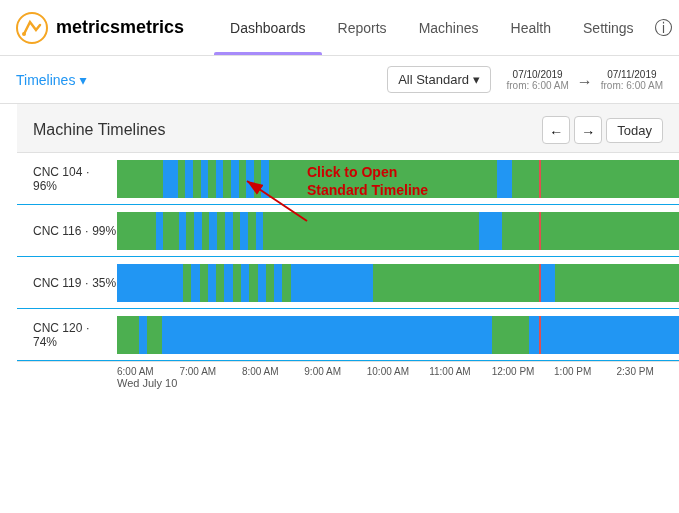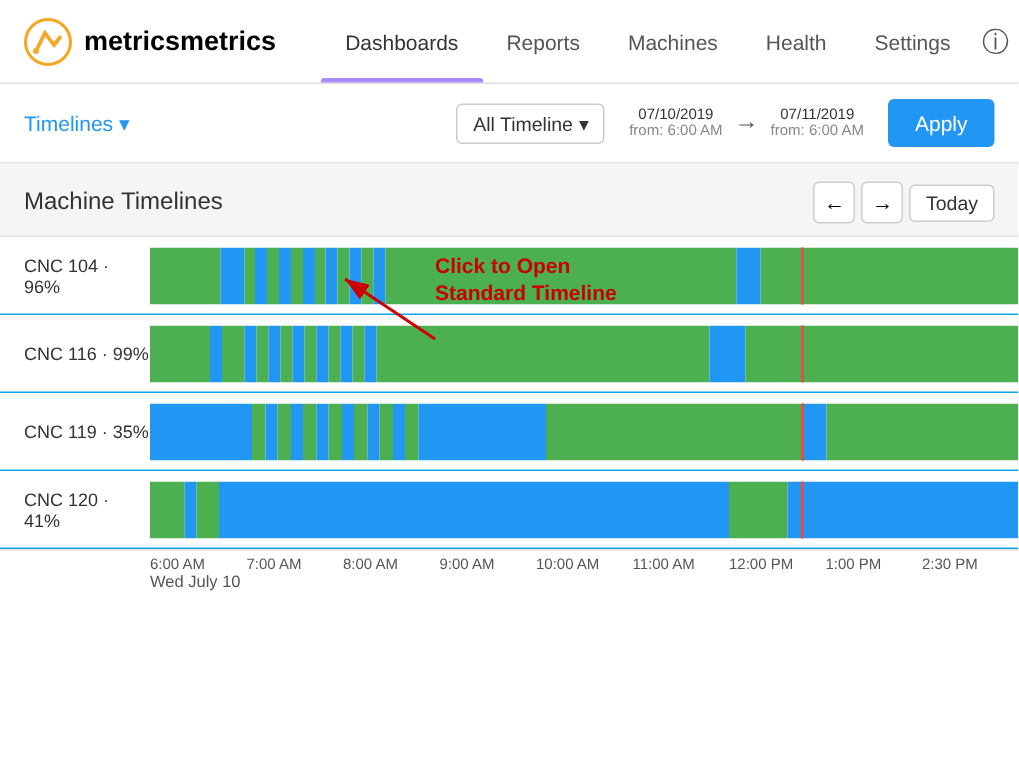--- a/index.html
+++ b/index.html
@@ -127,20 +127,21 @@
       padding: 8px 18px;
       cursor: pointer;
       font-size: 14px;
       font-weight: 500;
     }
 
     
     .chart-container {
       padding: 0;
       position: relative;
+      margin-left: 17px;
     }
     .chart-header {
       display: flex;
       align-items: center;
       padding: 12px 16px 8px 16px;
       background: #f5f5f5;
       border-bottom: 1px solid #e0e0e0;
     }
     .chart-title {
       font-size: 16px;
@@ -248,35 +249,34 @@
   </div>
 </div>
 
 <div class="toolbar">
   <div class="timelines-btn">
     <span>Timelines</span>
     <span>▾</span>
   </div>
   <div class="spacer"></div>
   <div class="machines-dropdown">
-    <span>All Timeline</span>
+    <span>All Standard</span>
     <span>▾</span>
   </div>
   <div class="date-range">
     <div class="date-box">
       <span class="date-main">07/10/2019</span>
       <span class="date-sub">from: 6:00 AM</span>
     </div>
     <span class="arrow-right">→</span>
     <div class="date-box">
       <span class="date-main">07/11/2019</span>
       <span class="date-sub">from: 6:00 AM</span>
     </div>
   </div>
-  <button class="apply-btn">Apply</button>
 </div>
 
 <div class="chart-container">
   <div class="chart-header">
     <span class="chart-title">Machine Timelines</span>
     <div class="chart-nav">
       <button class="chart-nav-btn">←</button>
       <button class="chart-nav-btn">→</button>
       <button class="today-btn">Today</button>
     </div>
@@ -368,21 +368,21 @@
               <div style="background: rgb(76, 175, 80); flex: 1.47059 0 0%; height: 100%;"></div>
               <div style="background: rgb(33, 150, 243); flex: 14.7059 0 0%; height: 100%;"></div>
               <div style="background: rgb(76, 175, 80); flex: 29.4118 0 0%; height: 100%;"></div>
               <div style="background: rgb(33, 150, 243); flex: 2.94118 0 0%; height: 100%;"></div>
               <div style="background: rgb(76, 175, 80); flex: 22.0588 0 0%; height: 100%;"></div>
             </div>
             <div style="position: absolute; top: -7px; bottom: -7px; left: 75%; width: 2px; background: rgb(224, 80, 80); z-index: 5;"></div>
           </div>
         </div>
         <div class="timeline-row">
-          <div class="timeline-label">CNC 120 · 41%</div>
+          <div class="timeline-label">CNC 120 · 74%</div>
           <div class="timeline-bar-area" style="position: relative;">
             <div style="display: flex; height: 100%; width: 100%;">
               <div style="background: rgb(76, 175, 80); flex: 4 0 0%; height: 100%;"></div>
               <div style="background: rgb(33, 150, 243); flex: 1.33333 0 0%; height: 100%;"></div>
               <div style="background: rgb(76, 175, 80); flex: 2.66667 0 0%; height: 100%;"></div>
               <div style="background: rgb(33, 150, 243); flex: 58.6667 0 0%; height: 100%;"></div>
               <div style="background: rgb(76, 175, 80); flex: 6.66667 0 0%; height: 100%;"></div>
               <div style="background: rgb(33, 150, 243); flex: 26.6667 0 0%; height: 100%;"></div>
             </div>
             <div style="position: absolute; top: -7px; bottom: -7px; left: 75%; width: 2px; background: rgb(224, 80, 80); z-index: 5;"></div>

